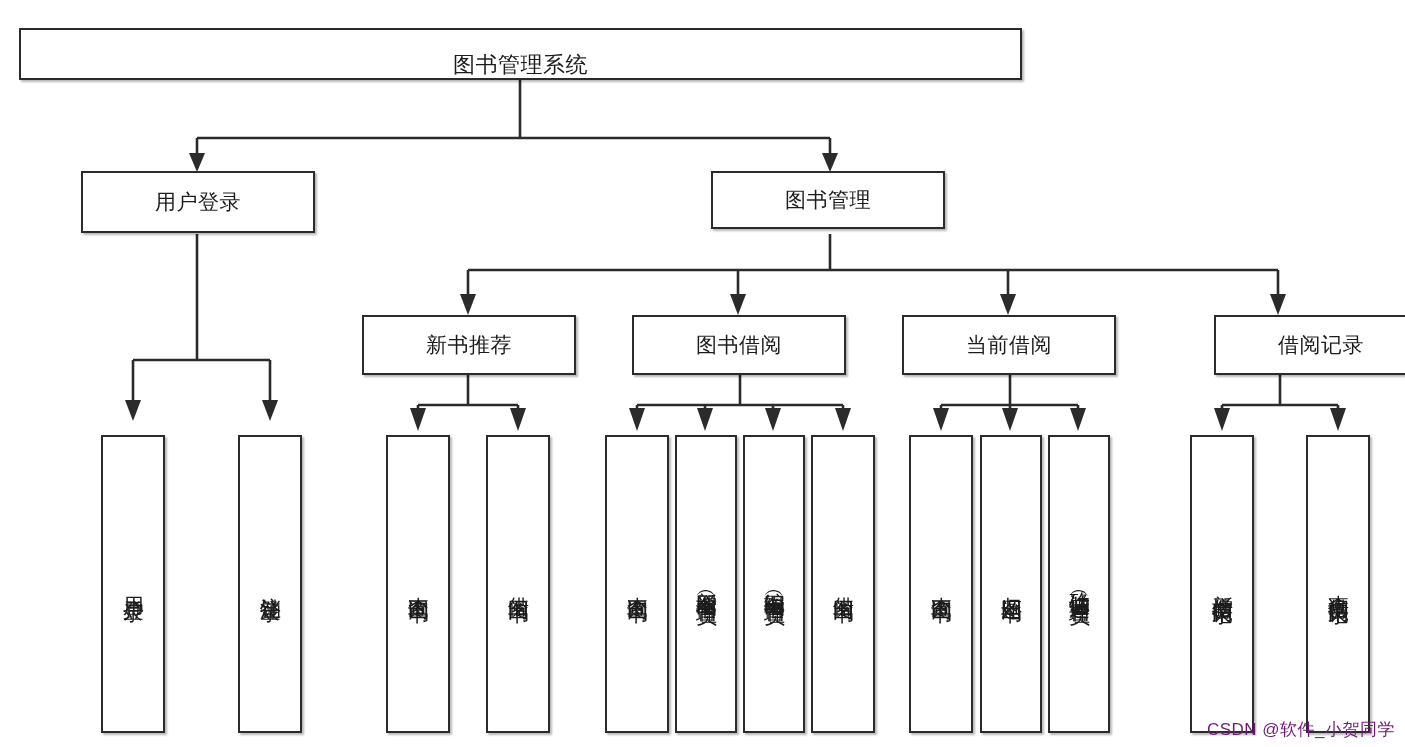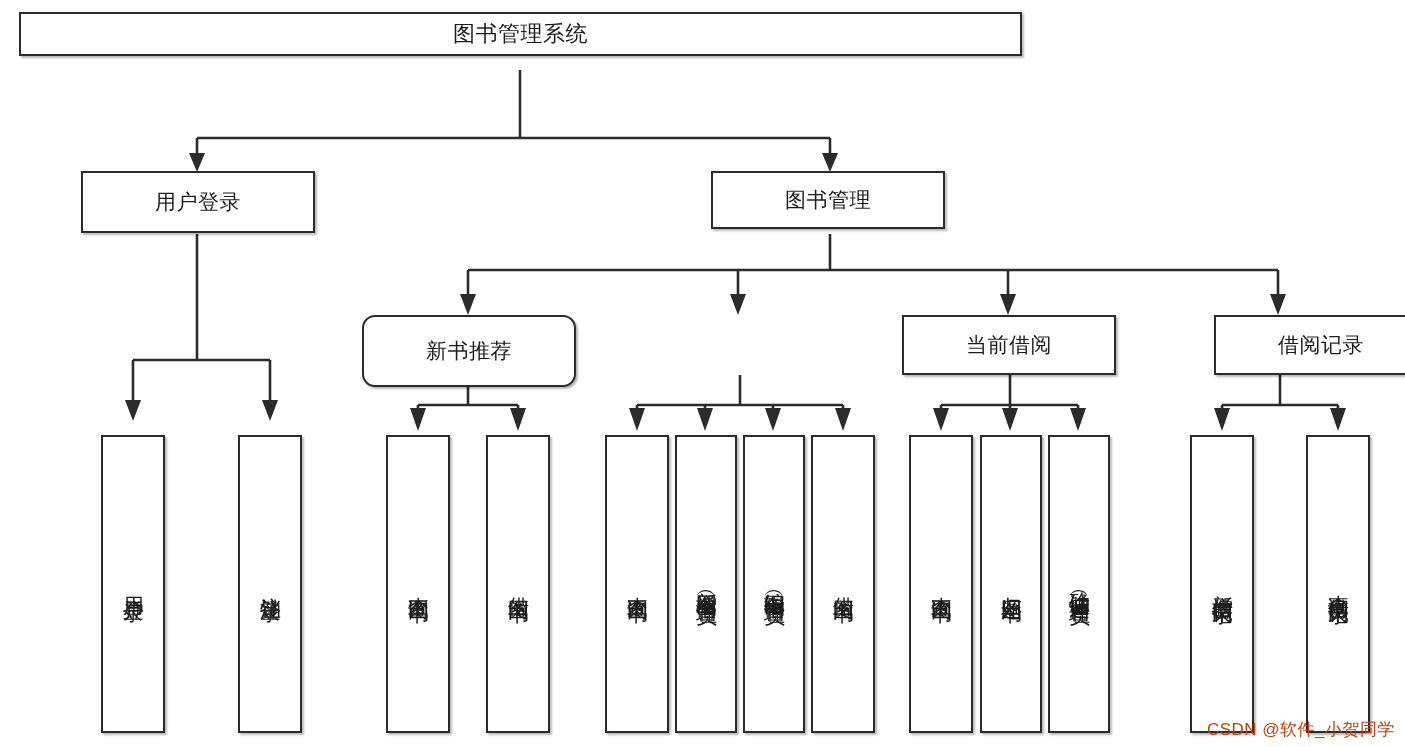--- a/index.html
+++ b/index.html
@@ -68,21 +68,21 @@
   }
   #connectors polygon {
     fill: #2b2b2b;
   }
   
   #watermark {
     position: absolute;
     right: 10px;
     bottom: 6px;
     font-size: 17px;
-    color: #c2410c;
+    color: #701a75;
     white-space: nowrap;
     letter-spacing: 0.5px;
   }
 </style>
 </head>
 <body>
 
 <div id="diagram-root">
 
   <svg id="connectors" viewBox="0 0 1405 747" xmlns="http://www.w3.org/2000/svg">
@@ -140,33 +140,36 @@
     <polygon points="1070,408 1086,408 1078,431"></polygon>
 
     <line x1="1280" y1="375" x2="1280" y2="405"></line>
     <line x1="1222" y1="405" x2="1338" y2="405"></line>
     <line x1="1222" y1="405" x2="1222" y2="415"></line>
     <line x1="1338" y1="405" x2="1338" y2="415"></line>
     <polygon points="1214,408 1230,408 1222,431"></polygon>
     <polygon points="1330,408 1346,408 1338,431"></polygon>
   </svg>
 
-  <div class="node h root" style="left:19px; top:12px; width:1003px; height:44px;">
+  <div class="node h root" style="left:19px; top:28px; width:1003px; height:52px;align-items:flex-end;">
     <span>图书管理系统</span>
   </div>
 
   <div class="node h" style="left:81px; top:171px; width:234px; height:62px;">
     <span>用户登录</span>
   </div>
   <div class="node h" style="left:711px; top:171px; width:234px; height:58px;">
     <span>图书管理</span>
   </div>
 
-  <div class="node h" style="left:362px; top:315px; width:214px; height:72px;border-radius:13px;">
+  <div class="node h" style="left:362px; top:315px; width:214px; height:60px;">
     <span>新书推荐</span>
+  </div>
+  <div class="node h" style="left:632px; top:315px; width:214px; height:60px;">
+    <span>图书借阅</span>
   </div>
   <div class="node h" style="left:902px; top:315px; width:214px; height:60px;">
     <span>当前借阅</span>
   </div>
   <div class="node h" style="left:1172px; top:315px; width:214px; height:60px;margin-left:42px;">
     <span>借阅记录</span>
   </div>
 
   <div class="node v" style="left:101px; top:435px; width:64px; height:298px;">
     <span class="vtext">用户登录</span>

